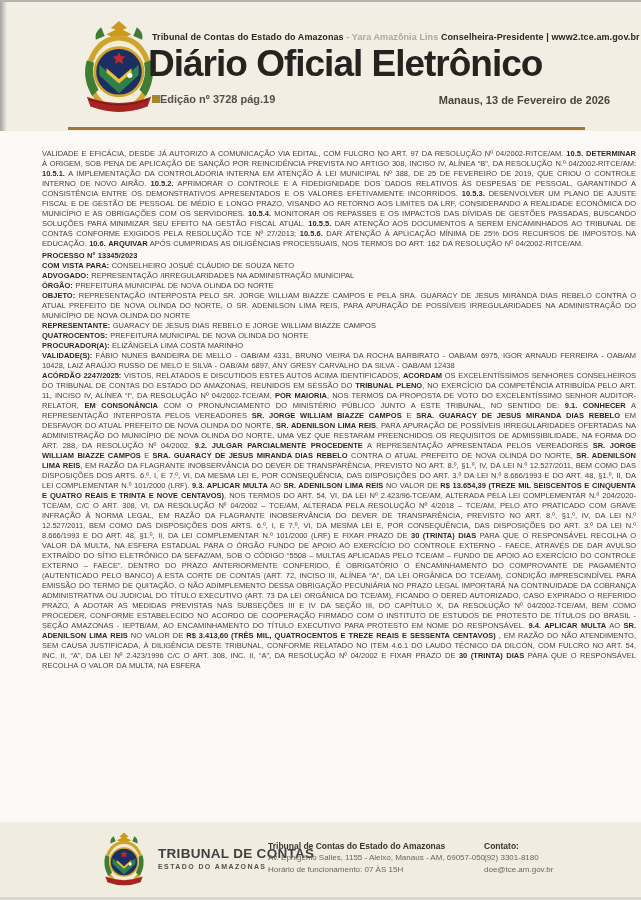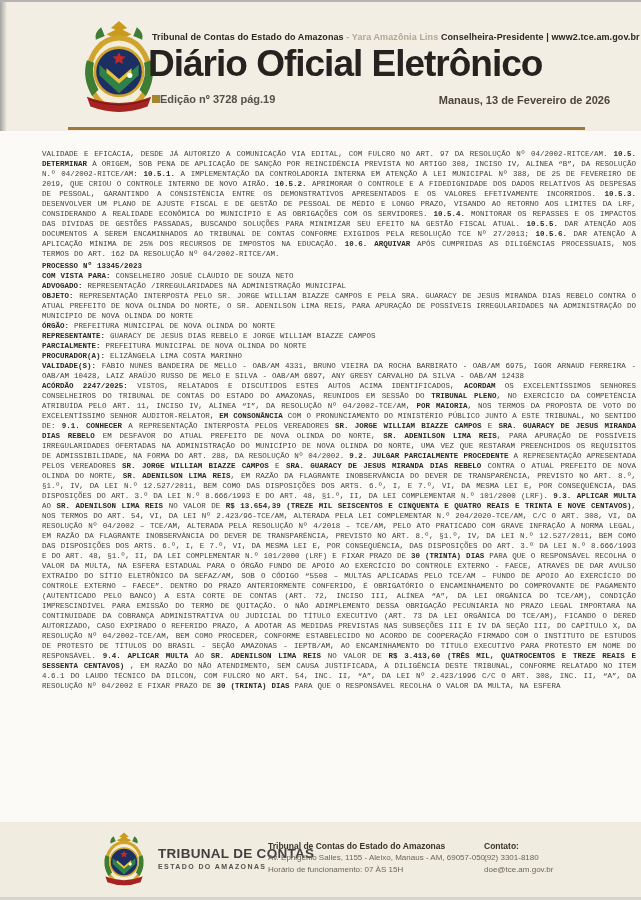--- a/index.html
+++ b/index.html
@@ -20,21 +20,21 @@
   .org-line .light{color:var(--text_light);}
   .doe-title{position:absolute;left:148px;top:41px;font-size:37px;font-weight:800;color:#262220;letter-spacing:-1px;white-space:nowrap;}
   .edition-row{position:absolute;left:152px;top:91px;display:flex;align-items:center;}
   .edition-square{width:8px;height:8px;background:#a3862f;display:inline-block;}
   .edition-text{font-size:11px;font-weight:bold;color:#55504a;}
   .date-text{position:absolute;right:31px;top:92px;font-size:11px;font-weight:bold;color:#4a443c;white-space:nowrap;}
   .header-rule{position:absolute;left:68px;bottom:1px;width:517px;height:3px;background:var(--accent_gold);}
 
   
   .page-body{position:absolute;top:131px;left:0;width:641px;height:691px;background:var(--body_bg);
-    padding:18px 5px 13px 42px;text-align:justify;overflow:hidden;font-family:Liberation Mono, monospace;}
+    padding:18px 5px 13px 42px;text-align:justify;overflow:hidden;}
   .doc-par{font-size:7.5px;line-height:10px;color:var(--text_main);letter-spacing:0;word-spacing:.5px;}
   .doc-par .bold{font-weight:bold;color:#2e2b28;}
   .doc-par.gap{margin-top:2px;}
 
   
   .footer{position:absolute;bottom:0;left:0;width:641px;height:78px;background:var(--footer_bg);border-bottom:3px solid #d8d5cc;}
   .crest.ftr{left:98px;top:10px;width:52px;height:58px;}
   .footer-brand{position:absolute;left:158px;top:24px;}
   .footer-brand .brand-top{font-size:13.5px;font-weight:800;color:#404040;letter-spacing:.3px;white-space:nowrap;}
   .footer-brand .brand-sub{font-size:7px;font-weight:bold;color:#55504a;letter-spacing:1.4px;margin-top:2px;white-space:nowrap;}
@@ -77,24 +77,24 @@
 
   <div class="date-text">Manaus, 13 de Fevereiro de 2026</div>
   <div class="header-rule"></div>
 </div>
 
 <div class="page-body">
     <p class="doc-par"><span>VALIDADE E EFICÁCIA, DESDE JÁ AUTORIZO A COMUNICAÇÃO VIA EDITAL, COM FULCRO NO ART. 97 DA RESOLUÇÃO Nº 04/2002-RITCE/AM. </span><span class="bold">10.5. DETERMINAR</span><span> À ORIGEM, SOB PENA DE APLICAÇÃO DE SANÇÃO POR REINCIDÊNCIA PREVISTA NO ARTIGO 308, INCISO IV, ALÍNEA “B”, DA RESOLUÇÃO N.º 04/2002-RITCE/AM: </span><span class="bold">10.5.1.</span><span> A IMPLEMENTAÇÃO DA CONTROLADORIA INTERNA EM ATENÇÃO À LEI MUNICIPAL Nº 388, DE 25 DE FEVEREIRO DE 2019, QUE CRIOU O CONTROLE INTERNO DE NOVO AIRÃO. </span><span class="bold">10.5.2.</span><span> APRIMORAR O CONTROLE E A FIDEDIGNIDADE DOS DADOS RELATIVOS ÀS DESPESAS DE PESSOAL, GARANTINDO A CONSISTÊNCIA ENTRE OS DEMONSTRATIVOS APRESENTADOS E OS VALORES EFETIVAMENTE INCORRIDOS. </span><span class="bold">10.5.3.</span><span> DESENVOLVER UM PLANO DE AJUSTE FISCAL E DE GESTÃO DE PESSOAL DE MÉDIO E LONGO PRAZO, VISANDO AO RETORNO AOS LIMITES DA LRF, CONSIDERANDO A REALIDADE ECONÔMICA DO MUNICÍPIO E AS OBRIGAÇÕES COM OS SERVIDORES. </span><span class="bold">10.5.4.</span><span> MONITORAR OS REPASSES E OS IMPACTOS DAS DÍVIDAS DE GESTÕES PASSADAS, BUSCANDO SOLUÇÕES PARA MINIMIZAR SEU EFEITO NA GESTÃO FISCAL ATUAL. </span><span class="bold">10.5.5.</span><span> DAR ATENÇÃO AOS DOCUMENTOS A SEREM ENCAMINHADOS AO TRIBUNAL DE CONTAS CONFORME EXIGIDOS PELA RESOLUÇÃO TCE Nº 27/2013; </span><span class="bold">10.5.6.</span><span> DAR ATENÇÃO À APLICAÇÃO MÍNIMA DE 25% DOS RECURSOS DE IMPOSTOS NA EDUCAÇÃO. </span><span class="bold">10.6. ARQUIVAR</span><span> APÓS CUMPRIDAS AS DILIGÊNCIAS PROCESSUAIS, NOS TERMOS DO ART. 162 DA RESOLUÇÃO Nº 04/2002-RITCE/AM.</span></p>
     <p class="doc-par gap"><span class="bold">PROCESSO Nº 13345/2023</span></p>
     <p class="doc-par"><span class="bold">COM VISTA PARA:</span><span> CONSELHEIRO JOSUÉ CLÁUDIO DE SOUZA NETO</span></p>
     <p class="doc-par"><span class="bold">ADVOGADO:</span><span> REPRESENTAÇÃO /IRREGULARIDADES NA ADMINISTRAÇÃO MUNICIPAL</span></p>
+    <p class="doc-par"><span class="bold">ÓRGÃO:</span><span> PREFEITURA MUNICIPAL DE NOVA OLINDA DO NORTE</span></p>
     <p class="doc-par"><span class="bold">OBJETO:</span><span> REPRESENTAÇÃO INTERPOSTA PELO SR. JORGE WILLIAM BIAZZE CAMPOS E PELA SRA. GUARACY DE JESUS MIRANDA DIAS REBELO CONTRA O ATUAL PREFEITO DE NOVA OLINDA DO NORTE, O SR. ADENILSON LIMA REIS, PARA APURAÇÃO DE POSSÍVEIS IRREGULARIDADES NA ADMINISTRAÇÃO DO MUNICÍPIO DE NOVA OLINDA DO NORTE</span></p>
-    <p class="doc-par"><span class="bold">ÓRGÃO:</span><span> PREFEITURA MUNICIPAL DE NOVA OLINDA DO NORTE</span></p>
     <p class="doc-par"><span class="bold">REPRESENTANTE:</span><span> GUARACY DE JESUS DIAS REBELO E JORGE WILLIAM BIAZZE CAMPOS</span></p>
-    <p class="doc-par"><span class="bold">PARCIALMENTE:</span><span> PREFEITURA MUNICIPAL DE NOVA OLINDA DO NORTE</span></p>
+    <p class="doc-par"><span class="bold">QUATROCENTOS:</span><span> PREFEITURA MUNICIPAL DE NOVA OLINDA DO NORTE</span></p>
     <p class="doc-par"><span class="bold">PROCURADOR(A):</span><span> ELIZÂNGELA LIMA COSTA MARINHO</span></p>
     <p class="doc-par"><span class="bold">VALIDADE(S):</span><span> FÁBIO NUNES BANDEIRA DE MELLO - OAB/AM 4331, BRUNO VIEIRA DA ROCHA BARBIRATO - OAB/AM 6975, IGOR ARNAUD FERREIRA - OAB/AM 10428, LAIZ ARAÚJO RUSSO DE MELO E SILVA - OAB/AM 6897, ANY GRESY CARVALHO DA SILVA - OAB/AM 12438</span></p>
     <p class="doc-par"><span class="bold">ACÓRDÃO 2247/2025:</span><span> VISTOS, RELATADOS E DISCUTIDOS ESTES AUTOS ACIMA IDENTIFICADOS, </span><span class="bold">ACORDAM</span><span> OS EXCELENTÍSSIMOS SENHORES CONSELHEIROS DO TRIBUNAL DE CONTAS DO ESTADO DO AMAZONAS, REUNIDOS EM SESSÃO DO </span><span class="bold">TRIBUNAL PLENO</span><span>, NO EXERCÍCIO DA COMPETÊNCIA ATRIBUÍDA PELO ART. 11, INCISO IV, ALÍNEA “I”, DA RESOLUÇÃO Nº 04/2002-TCE/AM, </span><span class="bold">POR MAIORIA</span><span>, NOS TERMOS DA PROPOSTA DE VOTO DO EXCELENTÍSSIMO SENHOR AUDITOR-RELATOR, </span><span class="bold">EM CONSONÂNCIA</span><span> COM O PRONUNCIAMENTO DO MINISTÉRIO PÚBLICO JUNTO A ESTE TRIBUNAL, NO SENTIDO DE: </span><span class="bold">9.1. CONHECER</span><span> A REPRESENTAÇÃO INTERPOSTA PELOS VEREADORES </span><span class="bold">SR. JORGE WILLIAM BIAZZE CAMPOS</span><span> E </span><span class="bold">SRA. GUARACY DE JESUS MIRANDA DIAS REBELO</span><span> EM DESFAVOR DO ATUAL PREFEITO DE NOVA OLINDA DO NORTE, </span><span class="bold">SR. ADENILSON LIMA REIS</span><span>, PARA APURAÇÃO DE POSSÍVEIS IRREGULARIDADES OFERTADAS NA ADMINISTRAÇÃO DO MUNICÍPIO DE NOVA OLINDA DO NORTE, UMA VEZ QUE RESTARAM PREENCHIDOS OS REQUISITOS DE ADMISSIBILIDADE, NA FORMA DO ART. 288, DA RESOLUÇÃO Nº 04/2002. </span><span class="bold">9.2. JULGAR PARCIALMENTE PROCEDENTE</span><span> A REPRESENTAÇÃO APRESENTADA PELOS VEREADORES </span><span class="bold">SR. JORGE WILLIAM BIAZZE CAMPOS</span><span> E </span><span class="bold">SRA. GUARACY DE JESUS MIRANDA DIAS REBELO</span><span> CONTRA O ATUAL PREFEITO DE NOVA OLINDA DO NORTE, </span><span class="bold">SR. ADENILSON LIMA REIS</span><span>, EM RAZÃO DA FLAGRANTE INOBSERVÂNCIA DO DEVER DE TRANSPARÊNCIA, PREVISTO NO ART. 8.º, §1.º, IV, DA LEI N.º 12.527/2011, BEM COMO DAS DISPOSIÇÕES DOS ARTS. 6.º, I, E 7.º, VI, DA MESMA LEI E, POR CONSEQUÊNCIA, DAS DISPOSIÇÕES DO ART. 3.º DA LEI N.º 8.666/1993 E DO ART. 48, §1.º, II, DA LEI COMPLEMENTAR N.º 101/2000 (LRF). </span><span class="bold">9.3. APLICAR MULTA</span><span> AO </span><span class="bold">SR. ADENILSON LIMA REIS</span><span> NO VALOR DE </span><span class="bold">R$ 13.654,39 (TREZE MIL SEISCENTOS E CINQUENTA E QUATRO REAIS E TRINTA E NOVE CENTAVOS)</span><span>, NOS TERMOS DO ART. 54, VI, DA LEI Nº 2.423/96-TCE/AM, ALTERADA PELA LEI COMPLEMENTAR N.º 204/2020-TCE/AM, C/C O ART. 308, VI, DA RESOLUÇÃO Nº 04/2002 – TCE/AM, ALTERADA PELA RESOLUÇÃO Nº 4/2018 – TCE/AM, PELO ATO PRATICADO COM GRAVE INFRAÇÃO À NORMA LEGAL, EM RAZÃO DA FLAGRANTE INOBSERVÂNCIA DO DEVER DE TRANSPARÊNCIA, PREVISTO NO ART. 8.º, §1.º, IV, DA LEI N.º 12.527/2011, BEM COMO DAS DISPOSIÇÕES DOS ARTS. 6.º, I, E 7.º, VI, DA MESMA LEI E, POR CONSEQUÊNCIA, DAS DISPOSIÇÕES DO ART. 3.º DA LEI N.º 8.666/1993 E DO ART. 48, §1.º, II, DA LEI COMPLEMENTAR N.º 101/2000 (LRF) E FIXAR PRAZO DE </span><span class="bold">30 (TRINTA) DIAS</span><span> PARA QUE O RESPONSÁVEL RECOLHA O VALOR DA MULTA, NA ESFERA ESTADUAL PARA O ÓRGÃO FUNDO DE APOIO AO EXERCÍCIO DO CONTROLE EXTERNO - FAECE, ATRAVÉS DE DAR AVULSO EXTRAÍDO DO SÍTIO ELETRÔNICO DA SEFAZ/AM, SOB O CÓDIGO “5508 – MULTAS APLICADAS PELO TCE/AM – FUNDO DE APOIO AO EXERCÍCIO DO CONTROLE EXTERNO – FAECE”. DENTRO DO PRAZO ANTERIORMENTE CONFERIDO, É OBRIGATÓRIO O ENCAMINHAMENTO DO COMPROVANTE DE PAGAMENTO (AUTENTICADO PELO BANCO) A ESTA CORTE DE CONTAS (ART. 72, INCISO III, ALÍNEA “A”, DA LEI ORGÂNICA DO TCE/AM), CONDIÇÃO IMPRESCINDÍVEL PARA EMISSÃO DO TERMO DE QUITAÇÃO. O NÃO ADIMPLEMENTO DESSA OBRIGAÇÃO PECUNIÁRIA NO PRAZO LEGAL IMPORTARÁ NA CONTINUIDADE DA COBRANÇA ADMINISTRATIVA OU JUDICIAL DO TÍTULO EXECUTIVO (ART. 73 DA LEI ORGÂNICA DO TCE/AM), FICANDO O DERED AUTORIZADO, CASO EXPIRADO O REFERIDO PRAZO, A ADOTAR AS MEDIDAS PREVISTAS NAS SUBSEÇÕES III E IV DA SEÇÃO III, DO CAPÍTULO X, DA RESOLUÇÃO Nº 04/2002-TCE/AM, BEM COMO PROCEDER, CONFORME ESTABELECIDO NO ACORDO DE COOPERAÇÃO FIRMADO COM O INSTITUTO DE ESTUDOS DE PROTESTO DE TÍTULOS DO BRASIL - SEÇÃO AMAZONAS - IEPTB/AM, AO ENCAMINHAMENTO DO TÍTULO EXECUTIVO PARA PROTESTO EM NOME DO RESPONSÁVEL. </span><span class="bold">9.4. APLICAR MULTA</span><span> AO </span><span class="bold">SR. ADENILSON LIMA REIS</span><span> NO VALOR DE </span><span class="bold">R$ 3.413,60 (TRÊS MIL, QUATROCENTOS E TREZE REAIS E SESSENTA CENTAVOS)</span><span> , EM RAZÃO DO NÃO ATENDIMENTO, SEM CAUSA JUSTIFICADA, À DILIGÊNCIA DESTE TRIBUNAL, CONFORME RELATADO NO ITEM 4.6.1 DO LAUDO TÉCNICO DA DILCON, COM FULCRO NO ART. 54, INC. II, “A”, DA LEI Nº 2.423/1996 C/C O ART. 308, INC. II, “A”, DA RESOLUÇÃO Nº 04/2002 E FIXAR PRAZO DE </span><span class="bold">30 (TRINTA) DIAS</span><span> PARA QUE O RESPONSÁVEL RECOLHA O VALOR DA MULTA, NA ESFERA</span></p>
   </div>
 
 <div class="footer">
   <svg class="crest ftr" viewBox="0 0 100 112">
     <path d="M50 1 L59 9 L54 11 L64 16 L50 23 L36 16 L46 11 L41 9 Z" fill="#c99a1e"></path>
     <path d="M30 8 Q22 14 24 22 L34 18 Z" fill="#3f7d35"></path>
     <path d="M70 8 Q78 14 76 22 L66 18 Z" fill="#3f7d35"></path>

